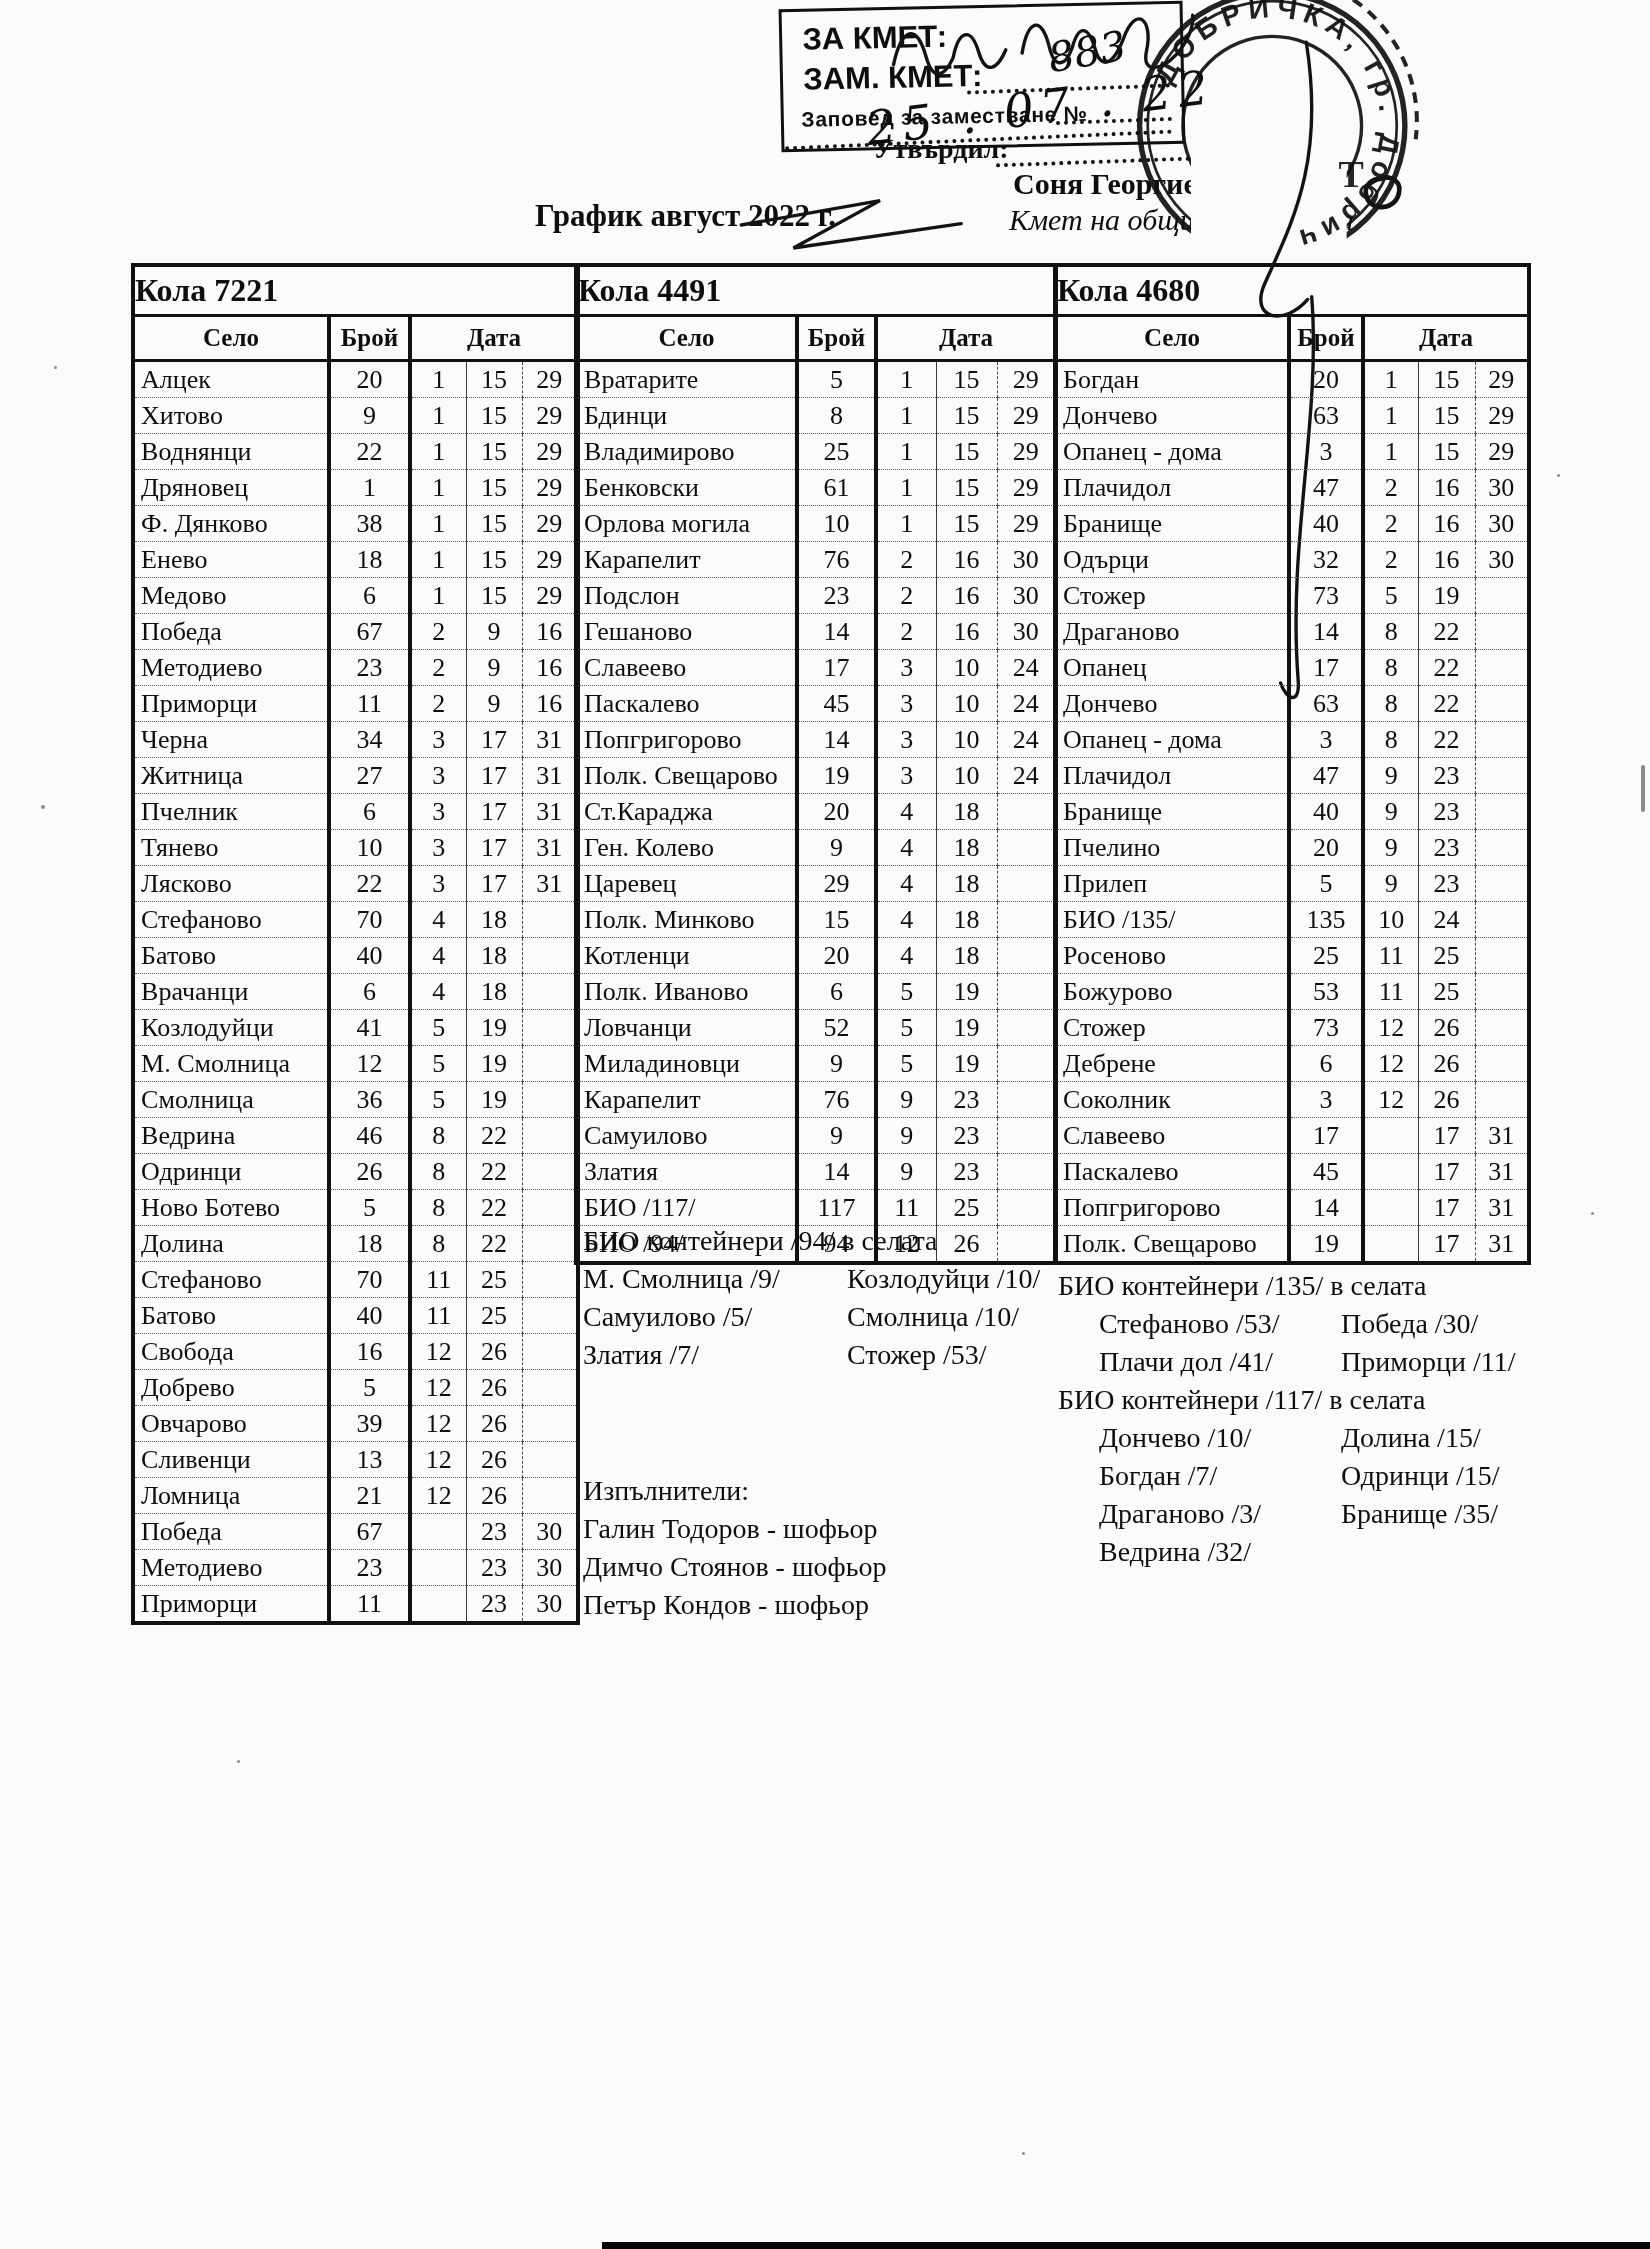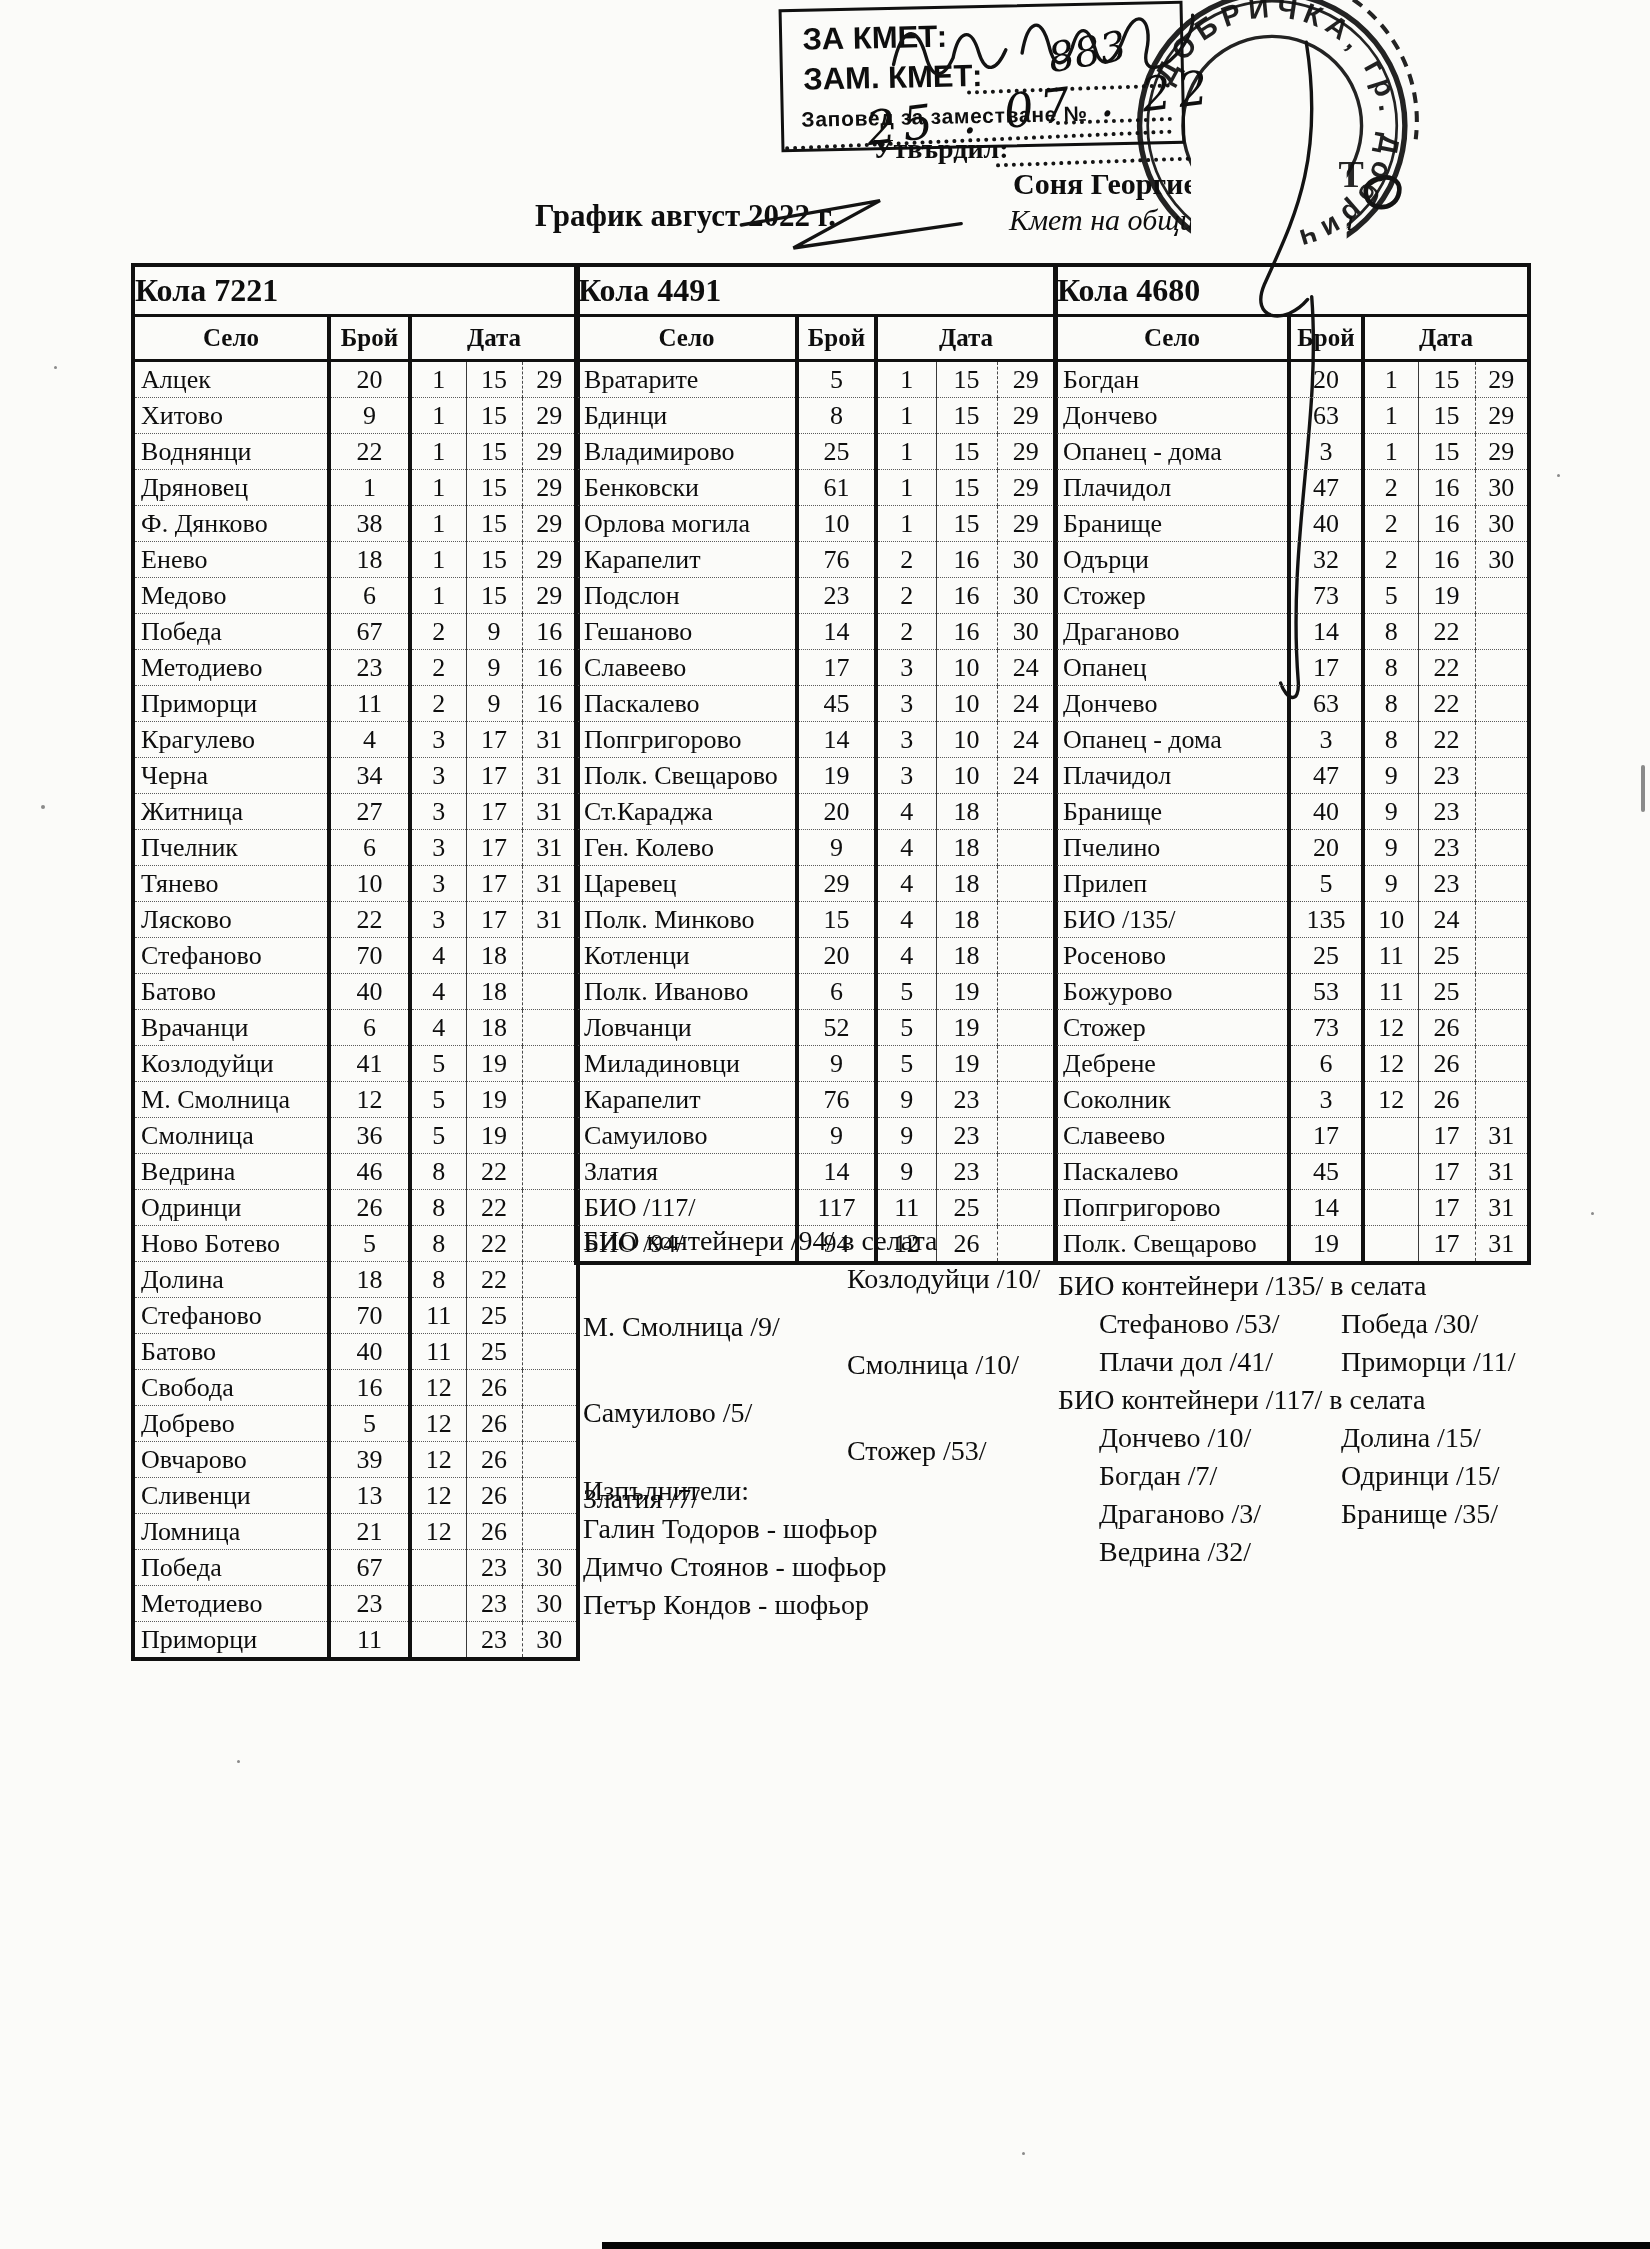--- a/index.html
+++ b/index.html
@@ -61,21 +61,21 @@
   .sched td.village{text-align:left;padding-left:6.1px;border-right:4.1px solid #101010;white-space:nowrap;}
   .sched td.num{text-align:center;}
   .sched td.count{border-right:4.1px solid #101010;}
   .sched td.d1{border-right:1.4px solid #3a3a3a;}
   .sched td.d2{border-right:1.4px dashed #4a4a4a;}
   
   .notes{position:absolute;font-size:28px;line-height:38px;white-space:nowrap;}
   #notes-mid{left:583px;top:1222px;width:474px;}
   #notes-right{left:1058px;top:1267px;width:487px;}
   .note-line{display:flex;}
-  #notes-mid .note-line span:first-child{width:264px;display:inline-block;margin-top:48px;}
+  #notes-mid .note-line span:first-child{width:264px;display:inline-block;}
   #notes-right .note-line span:first-child{width:242px;display:inline-block;margin-left:41px;}
   #executors{left:583px;top:1472px;}
   
   .stamp-svg{position:absolute;left:1103px;top:-30.5px;}
   .sig-svg{position:absolute;left:677px;top:0;}
   
   .scan-bar{position:absolute;left:602px;top:2242px;width:1048px;height:8.1px;background:#050505;}
   .speck{position:absolute;background:#8a8a8a;border-radius:50%;}
 </style>
 </head>
@@ -208,27 +208,20 @@
         <td class="num d1">2</td>
         <td class="num d2">9</td>
         <td class="num">16</td>
       </tr>
       <tr>
         <td class="village">Приморци</td>
         <td class="num count">11</td>
         <td class="num d1">2</td>
         <td class="num d2">9</td>
         <td class="num">16</td>
-      </tr>
-      <tr>
-        <td class="village">Крагулево</td>
-        <td class="num count">4</td>
-        <td class="num d1">3</td>
-        <td class="num d2">17</td>
-        <td class="num">31</td>
       </tr>
       <tr>
         <td class="village">Черна</td>
         <td class="num count">34</td>
         <td class="num d1">3</td>
         <td class="num d2">17</td>
         <td class="num">31</td>
       </tr>
       <tr>
         <td class="village">Житница</td>

